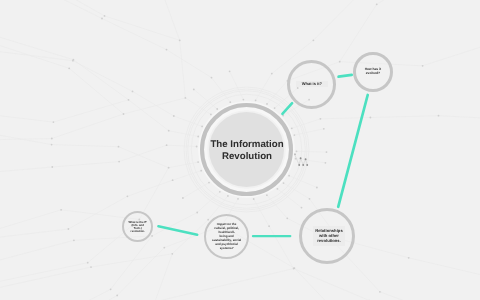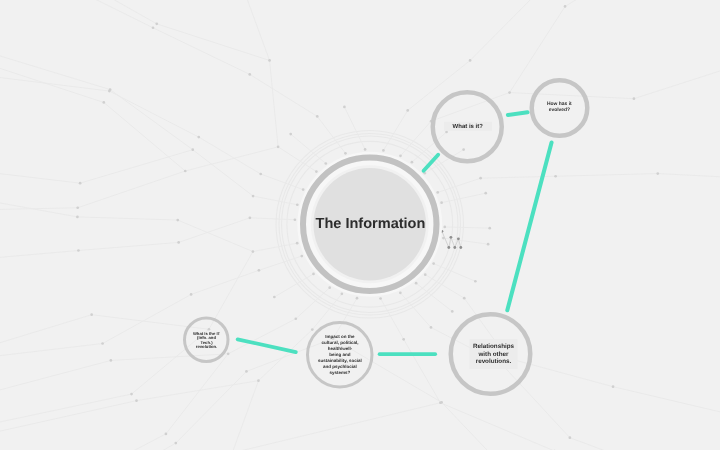--- a/index.html
+++ b/index.html
@@ -272,20 +272,21 @@
       <line x1="367.7" y1="95" x2="338.2" y2="206.8" stroke="#4ce0c0" stroke-width="2.7" stroke-linecap="round"></line>
       <line x1="158.4" y1="226.2" x2="197.2" y2="234.7" stroke="#4ce0c0" stroke-width="2.5" stroke-linecap="round"></line>
       <line x1="253" y1="236.1" x2="290.2" y2="236.1" stroke="#4ce0c0" stroke-width="2.4" stroke-linecap="round"></line>
     </svg>
   <div id="nodes">
       <div class="node" style="left: 199.9px; top: 102.9px; width: 93.2px; height: 93.2px;">
         <div class="ring" style="border: 4px solid rgb(194, 194, 194); box-shadow: rgb(247, 247, 247) 0px 0px 0px 1.8px, rgb(247, 247, 247) 0px 0px 0px 3.2px inset;"></div>
         <div class="core" style="inset: 9px; background: rgb(224, 224, 224);"></div>
         <div class="lbl" style="font-size: 9.7px; line-height: 11.5px; color: rgb(45, 45, 45); margin-left: 1.2px; margin-top: 0.6px;">
           <div>The Information</div>
+          <div>Revolution</div>
         </div>
       </div>
       <div class="node" style="left: 286.7px; top: 59.75px; width: 49.4px; height: 49.4px;">
         <div class="ring" style="border: 3px solid rgb(198, 198, 198);"></div>
         <div class="core" style="inset: 3px; background: transparent;"></div>
         <div class="lbl" style="font-size: 4px; line-height: 4.8px; color: rgb(45, 45, 45); background: rgb(236, 236, 236); padding-top: 0.5px; padding-bottom: 0.4px; width: 31.7px; margin-left: 8.85px;">
           <div>What is it?</div>
         </div>
       </div>
       <div class="node" style="left: 353.1px; top: 52.4px; width: 39.8px; height: 39.8px;">

